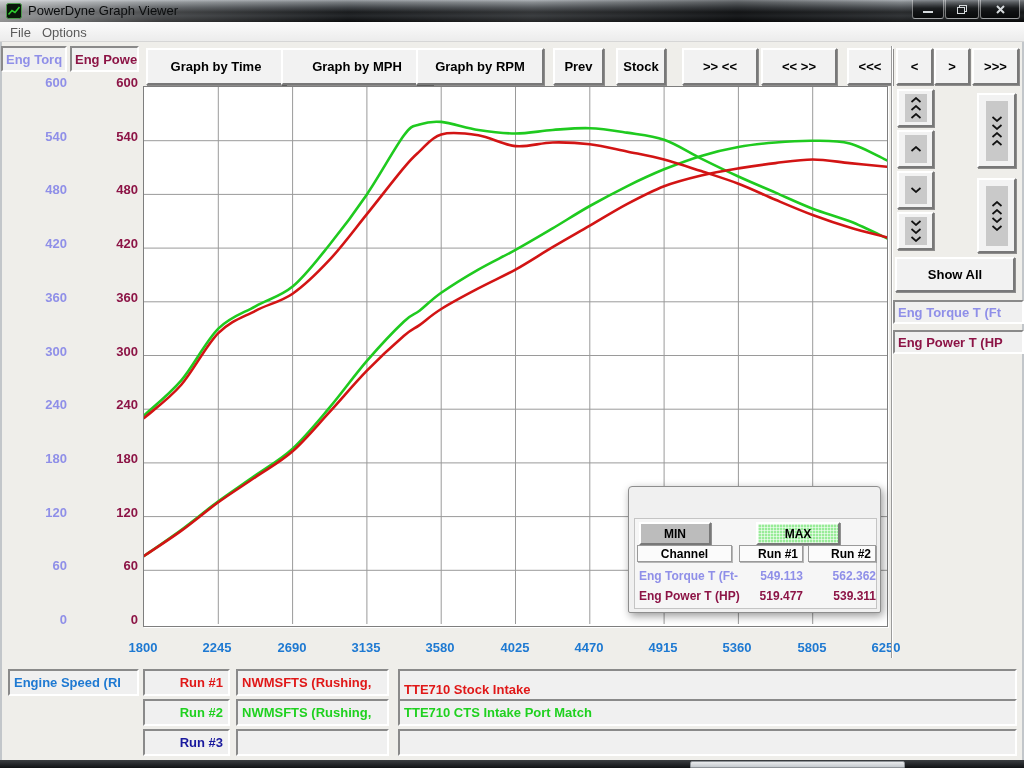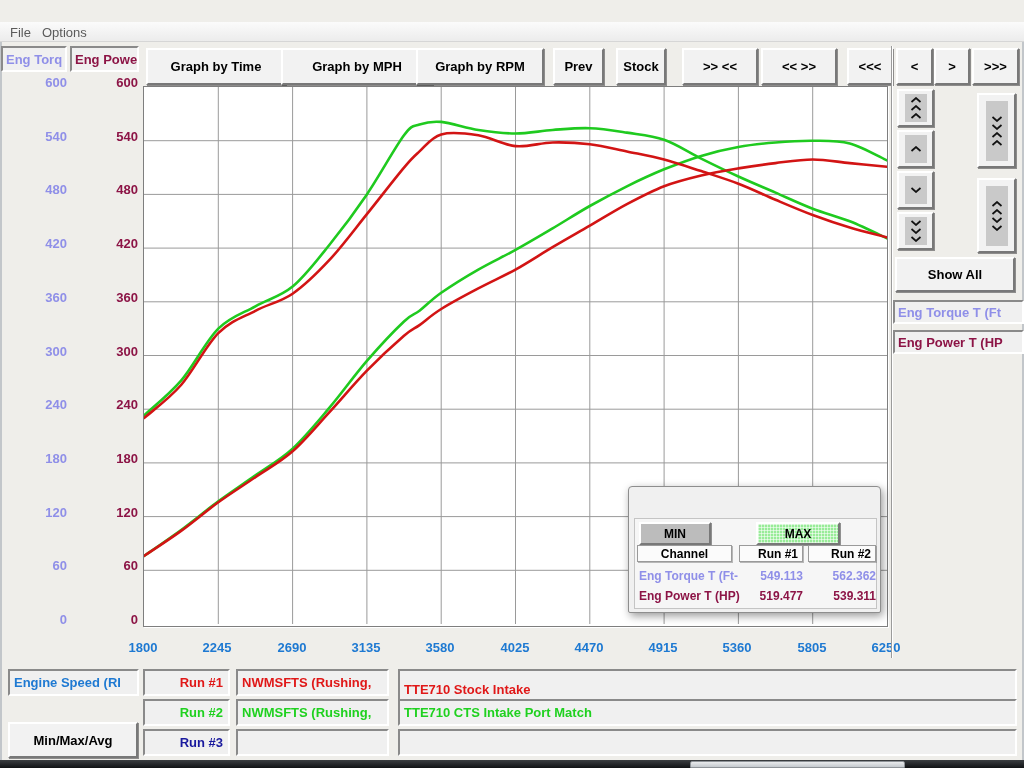--- a/index.html
+++ b/index.html
@@ -82,20 +82,43 @@
 
   
   .runbox-label{justify-content:flex-end;padding-right:5px;}
   .runbox-text{padding-left:4px;}
 </style>
 </head>
 <body>
 
 <div id="app">
 
+  <div id="titlebar">
+    <svg id="app-icon" viewBox="0 0 16 16">
+      <rect x="0.5" y="0.5" width="15" height="15" rx="2" fill="#0a160a" stroke="#4c9a4c"></rect>
+      <polyline points="2.5,11.5 6,7.5 9,9.5 13.5,4" fill="none" stroke="#2ecc2e" stroke-width="1.6"></polyline>
+    </svg>
+    <span id="title-text">PowerDyne Graph Viewer</span>
+    <div class="winbtn" id="btn-min">
+      <svg width="12" height="9" viewBox="0 0 12 9">
+          <line x1="1" y1="7" x2="11" y2="7" stroke="#d6dadd" stroke-width="2"></line>
+        </svg>
+    </div>
+    <div class="winbtn" id="btn-max">
+      <svg width="12" height="11" viewBox="0 0 12 11">
+          <rect x="3.5" y="1.5" width="7" height="6" fill="none" stroke="#d6dadd"></rect>
+          <rect x="1.5" y="3.5" width="7" height="6" fill="#16181a" stroke="#d6dadd"></rect>
+        </svg>
+    </div>
+    <div class="winbtn" id="btn-close">
+      <svg width="11" height="11" viewBox="0 0 11 11">
+          <path d="M2,2 L9,9 M9,2 L2,9" stroke="#d6dadd" stroke-width="2"></path>
+        </svg>
+    </div>
+  </div>
 
   <div id="menubar">
     <span class="menu-item" id="menu-file">File</span>
     <span class="menu-item" id="menu-options">Options</span>
   </div>
 
   <div id="frame-left"></div>
   <div id="frame-right"></div>
 
   <div class="sunken" style="left:1px;top:46px;width:66px;height:26px;padding-left:3px;">
@@ -281,19 +304,18 @@
       <div class="sunken runbox-label" style="left: 143px; top: 669px; width: 87px; height: 27px; color: rgb(224, 24, 24); justify-content: flex-end;">Run #1</div>
       <div class="sunken runbox-text" style="left: 236px; top: 669px; width: 153px; height: 27px; color: rgb(224, 24, 24);">NWMSFTS (Rushing,</div>
       <div class="sunken runbox-text" style="left: 398px; top: 669px; width: 619px; height: 41px; color: rgb(224, 24, 24);">TTE710 Stock Intake</div>
       <div class="sunken runbox-label" style="left: 143px; top: 699px; width: 87px; height: 27px; color: rgb(31, 209, 31); justify-content: flex-end;">Run #2</div>
       <div class="sunken runbox-text" style="left: 236px; top: 699px; width: 153px; height: 27px; color: rgb(31, 209, 31);">NWMSFTS (Rushing,</div>
       <div class="sunken runbox-text" style="left: 398px; top: 699px; width: 619px; height: 27px; color: rgb(31, 209, 31);">TTE710 CTS Intake Port Match</div>
       <div class="sunken runbox-label" style="left: 143px; top: 729px; width: 87px; height: 27px; color: rgb(26, 26, 158); justify-content: flex-end;">Run #3</div>
       <div class="sunken runbox-text" style="left: 236px; top: 729px; width: 153px; height: 27px; color: rgb(26, 26, 158);"></div>
       <div class="sunken runbox-text" style="left: 398px; top: 729px; width: 619px; height: 27px; color: rgb(26, 26, 158);"></div>
     </div>
-  <div class="btn3d" style="left:8px;top:722px;width:130px;height:36px;">Min/Max/Avg</div>
 
   <div id="bottom-strip">
     <div class="seg"></div>
   </div>
 
 </div>
 
 </body></html>

